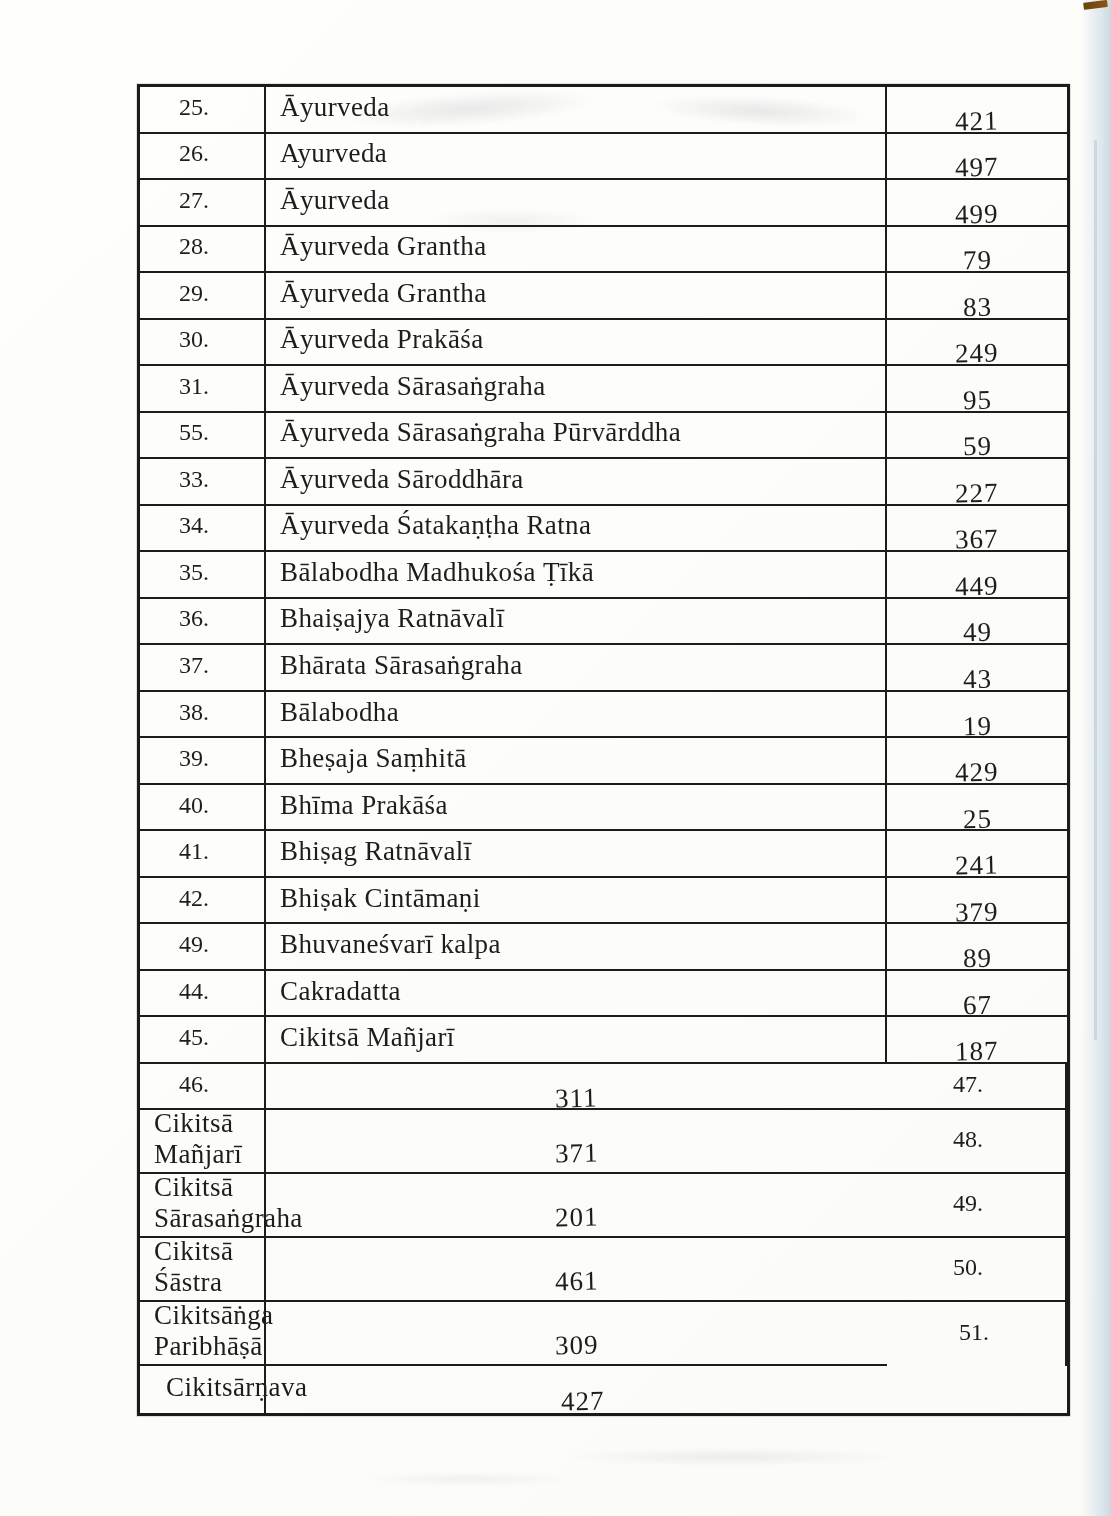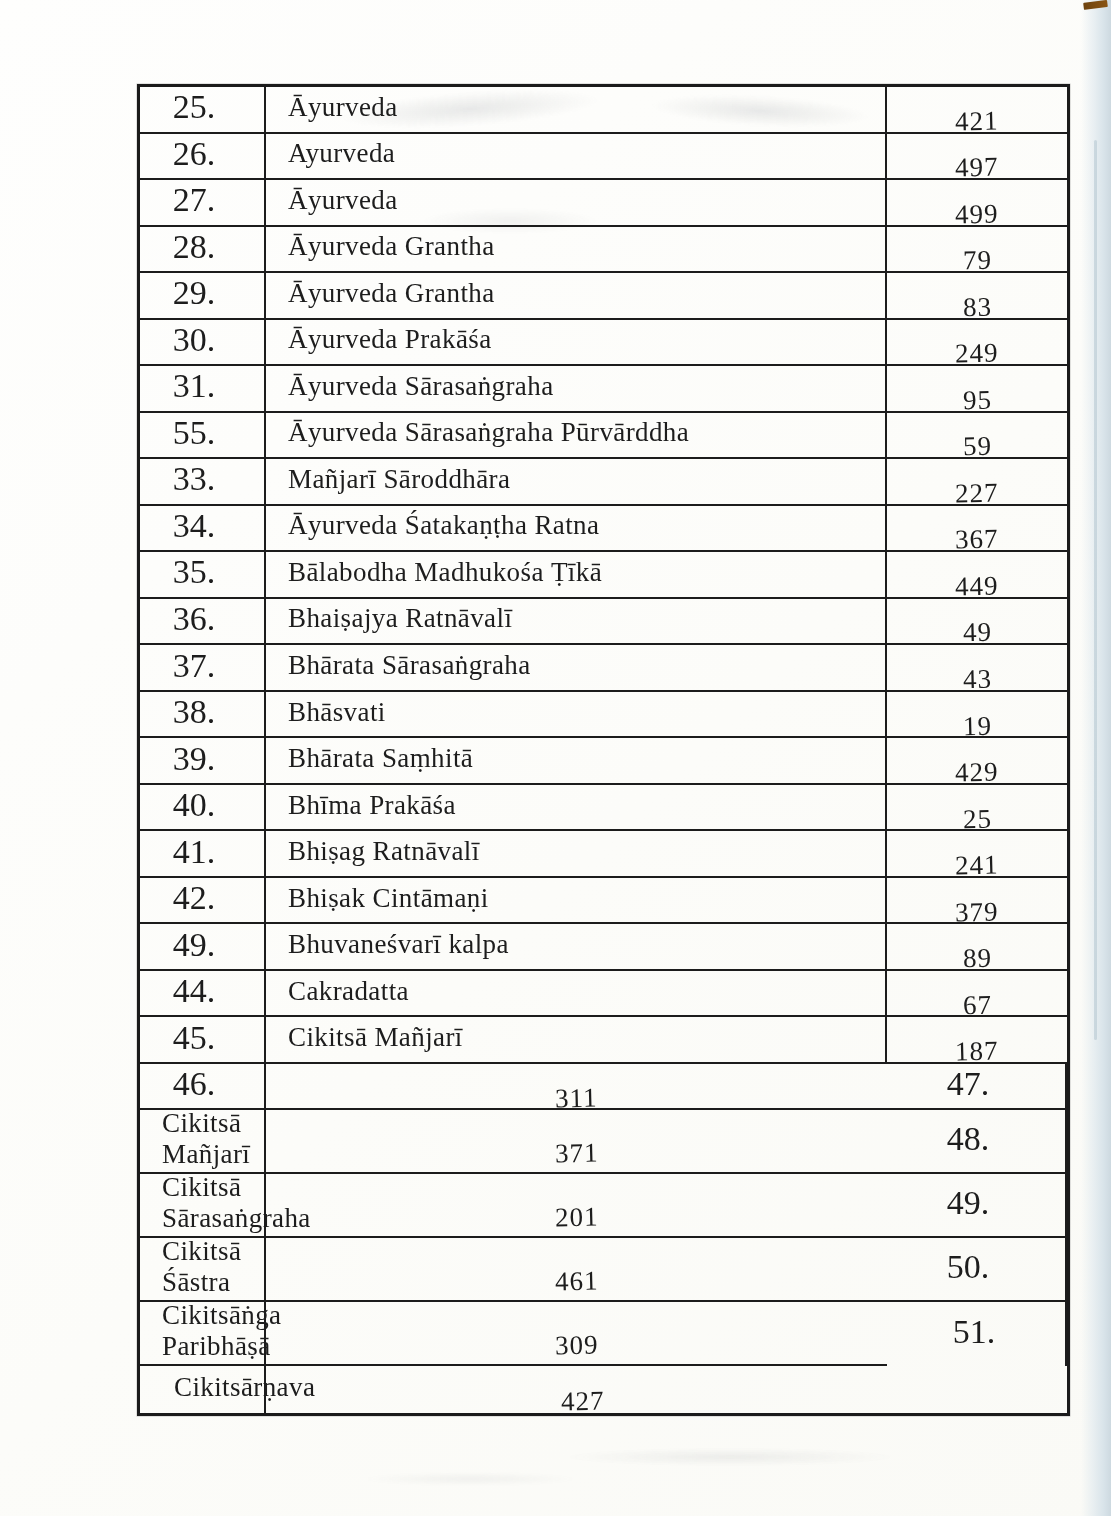--- a/index.html
+++ b/index.html
@@ -57,25 +57,25 @@
     display: flex;
     align-items: center;
     color: #1d1d1d;
     overflow: visible;
   }
   .cell.last-row { border-bottom: none; margin-left: 12px; }
   .cell-serial {
     border-right: 2px solid #1c1c1c;
     justify-content: center;
     padding-right: 16px;
-    font-size: 34px;
+    font-size: 24px;
   }
   .cell-title {
     border-right: 2px solid #1c1c1c;
-    padding-left: 22px;
+    padding-left: 14px;
     font-size: 27px;
     letter-spacing: 0.4px;
   }
   .cell-page {
     justify-content: center;
     font-size: 27px;
   }
   .cell-serial span, .cell-title span { transform: translateY(-2px); display: inline-block; }
   .cell-page span {
     transform: translateY(12px) rotate(-1.4deg);
@@ -177,21 +177,21 @@
       <div class="cell cell-title">
         <span>Āyurveda Sārasaṅgraha Pūrvārddha</span>
       </div>
       <div class="cell cell-page">
         <span>59</span>
       </div>
       <div class="cell cell-serial">
         <span>33.</span>
       </div>
       <div class="cell cell-title">
-        <span>Mañjarī Sāroddhāra</span>
+        <span>Āyurveda Sāroddhāra</span>
       </div>
       <div class="cell cell-page">
         <span>227</span>
       </div>
       <div class="cell cell-serial">
         <span>34.</span>
       </div>
       <div class="cell cell-title">
         <span>Āyurveda Śatakaṇṭha Ratna</span>
       </div>
@@ -222,30 +222,30 @@
       <div class="cell cell-title">
         <span>Bhārata Sārasaṅgraha</span>
       </div>
       <div class="cell cell-page">
         <span>43</span>
       </div>
       <div class="cell cell-serial">
         <span>38.</span>
       </div>
       <div class="cell cell-title">
-        <span>Bhāsvati</span>
+        <span>Bālabodha</span>
       </div>
       <div class="cell cell-page">
         <span>19</span>
       </div>
       <div class="cell cell-serial">
         <span>39.</span>
       </div>
       <div class="cell cell-title">
-        <span>Bhārata Saṃhitā</span>
+        <span>Bheṣaja Saṃhitā</span>
       </div>
       <div class="cell cell-page">
         <span>429</span>
       </div>
       <div class="cell cell-serial">
         <span>40.</span>
       </div>
       <div class="cell cell-title">
         <span>Bhīma Prakāśa</span>
       </div>

